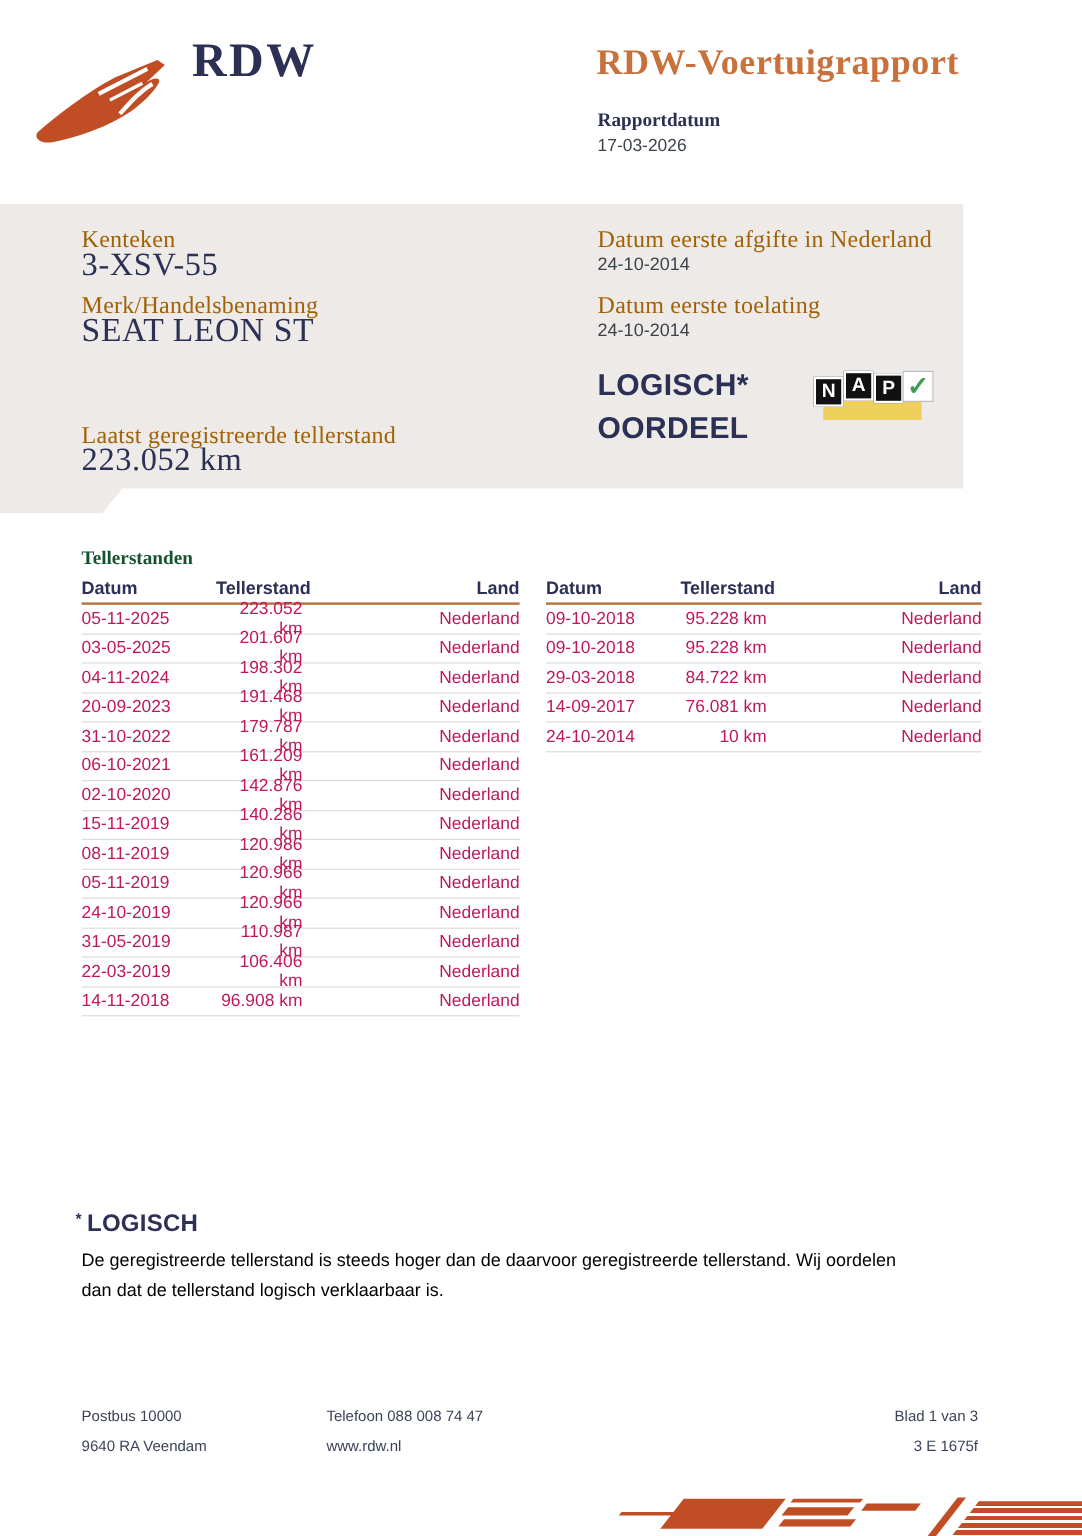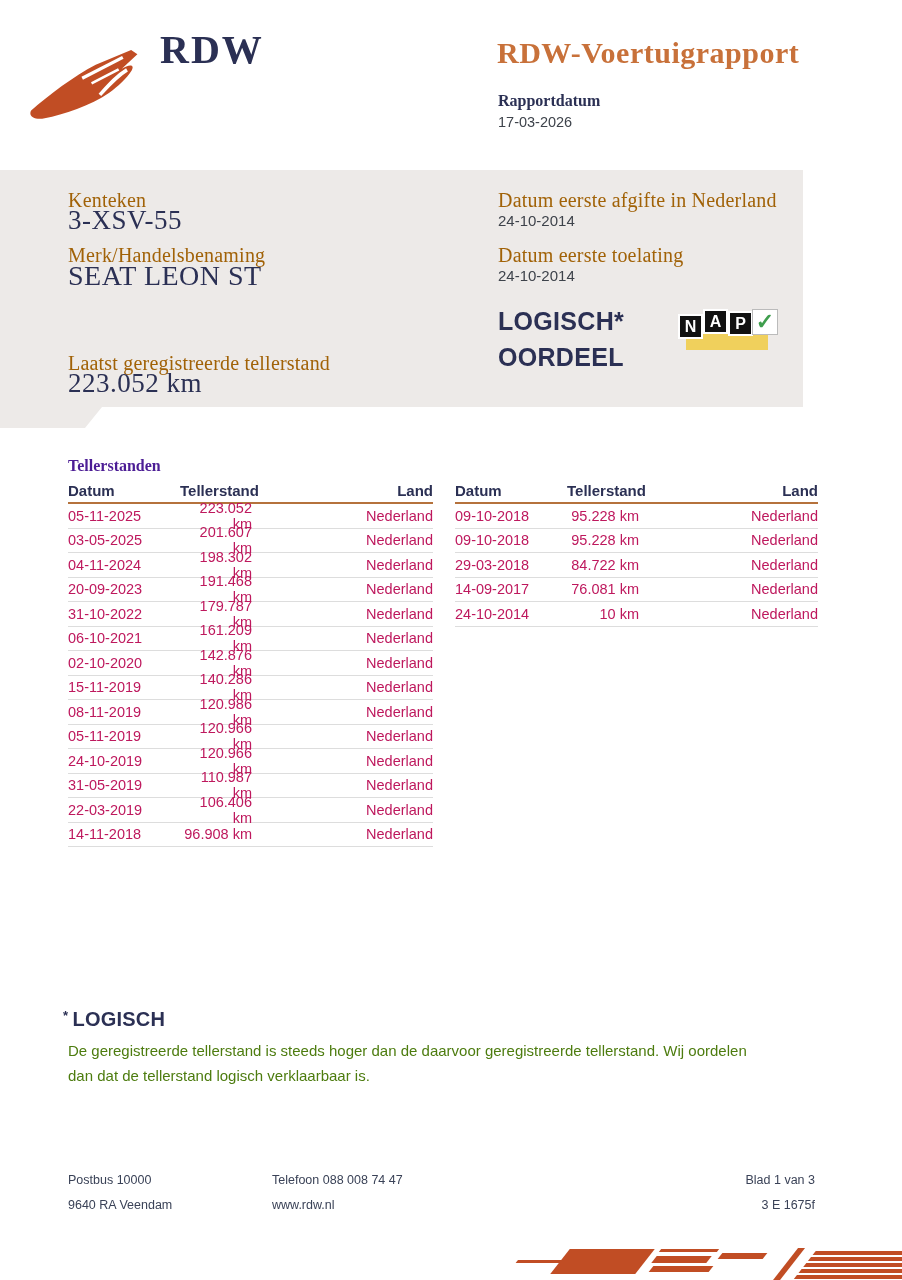--- a/index.html
+++ b/index.html
@@ -58,21 +58,21 @@
   .nap-p { left:50px; top:3px; }
   .nap-check {
     position:absolute; left:74px; top:1px; width:26px; height:26px; background:#ffffff;
     border:1.5px solid #bbbbbb; color:#3f9e4d; font-weight:800; font-size:22px;
     display:flex; align-items:center; justify-content:center; line-height:1;
   }
 
   
   .tbl-title {
     position:absolute; left:68px; top:457px;
-    font-family:"Liberation Serif", serif; font-weight:700; font-size:16px; color:#4c1d95;
+    font-family:"Liberation Serif", serif; font-weight:700; font-size:16px; color:#14532d;
   }
   .tables { position:absolute; left:68px; top:482px; display:flex; gap:22px; align-items:flex-start; }
   .tbl { width:365px; }
   .tbl.right { width:363px; }
   .thead {
     display:flex; align-items:flex-end; height:22px; padding-bottom:3px;
     border-bottom:2px solid #b5723c; font-weight:700; font-size:15px; color:#2b3054;
   }
   .trow {
     display:flex; align-items:center; height:24.5px;
@@ -82,21 +82,21 @@
   .c2 { width:72px;  text-align:right; }
   .thead .c2 { text-align:left; width:72px; }
   .c3 { flex:1; text-align:right; }
 
   
   .fn-title { position:absolute; left:63px; top:1008px; color:#2b3054; }
   .fn-star { font-weight:800; font-size:13px; vertical-align:6px; }
   .fn-word { font-weight:800; font-size:20px; letter-spacing:0.2px; }
   .fn-text {
     position:absolute; left:68px; top:1038px; width:706px;
-    font-size:15px; line-height:25px; color:#4d7c0f;
+    font-size:15px; line-height:25px; color:#000000;
   }
 
   
   .footer { position:absolute; top:1168px; left:0; width:902px; font-size:12.5px; color:#3a4257; }
   .f-col { position:absolute; top:0; line-height:25px; }
   .f-left { left:68px; }
   .f-mid { left:272px; }
   .f-right { right:87px; text-align:right; }
 
   

